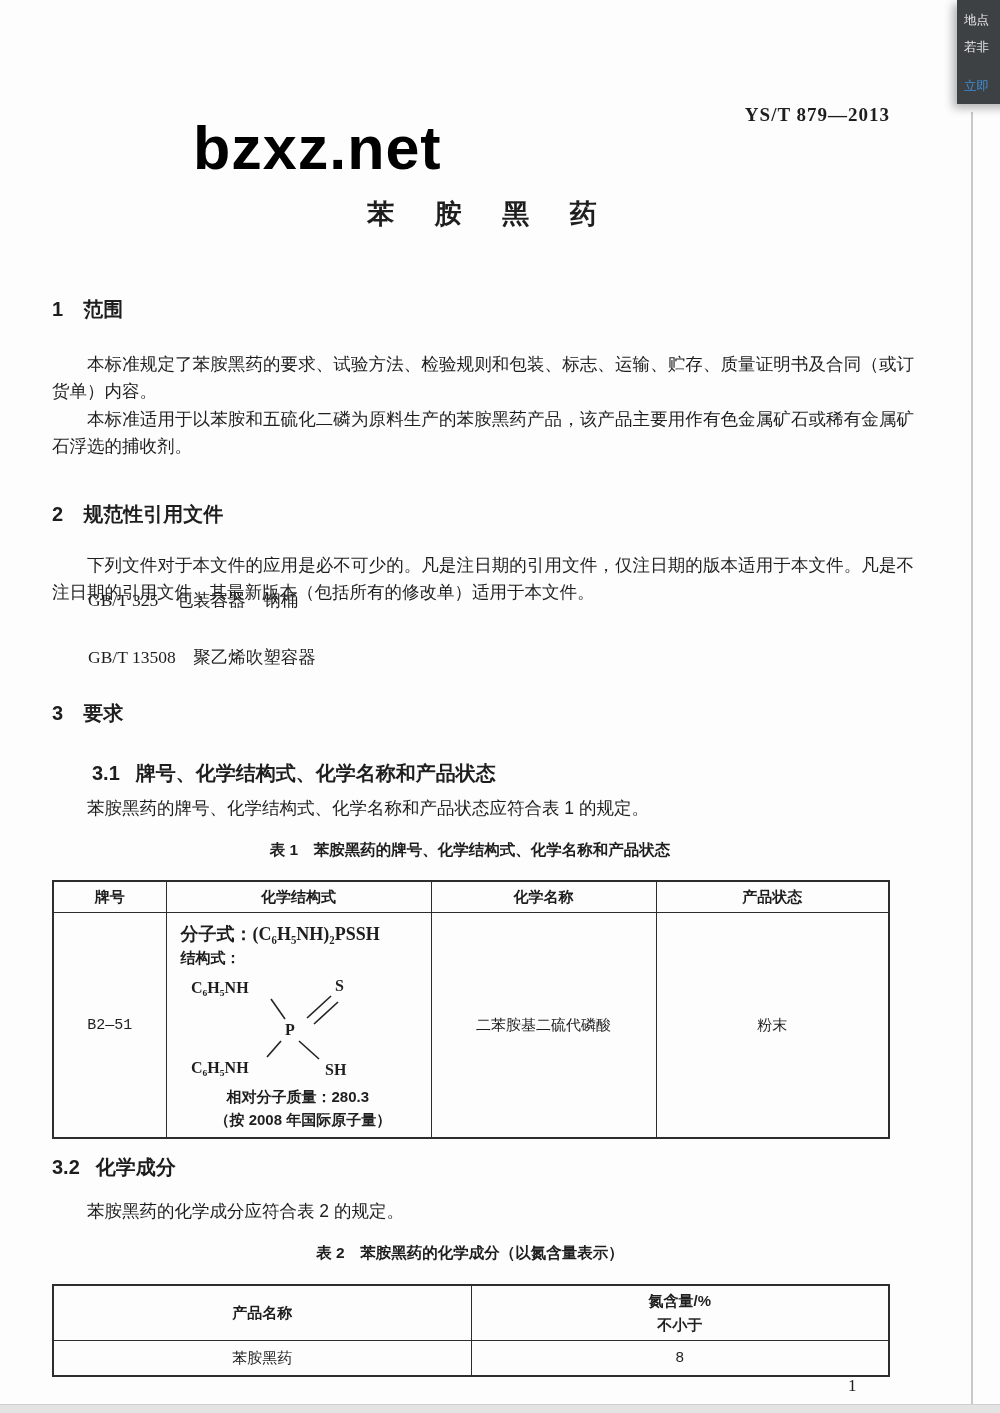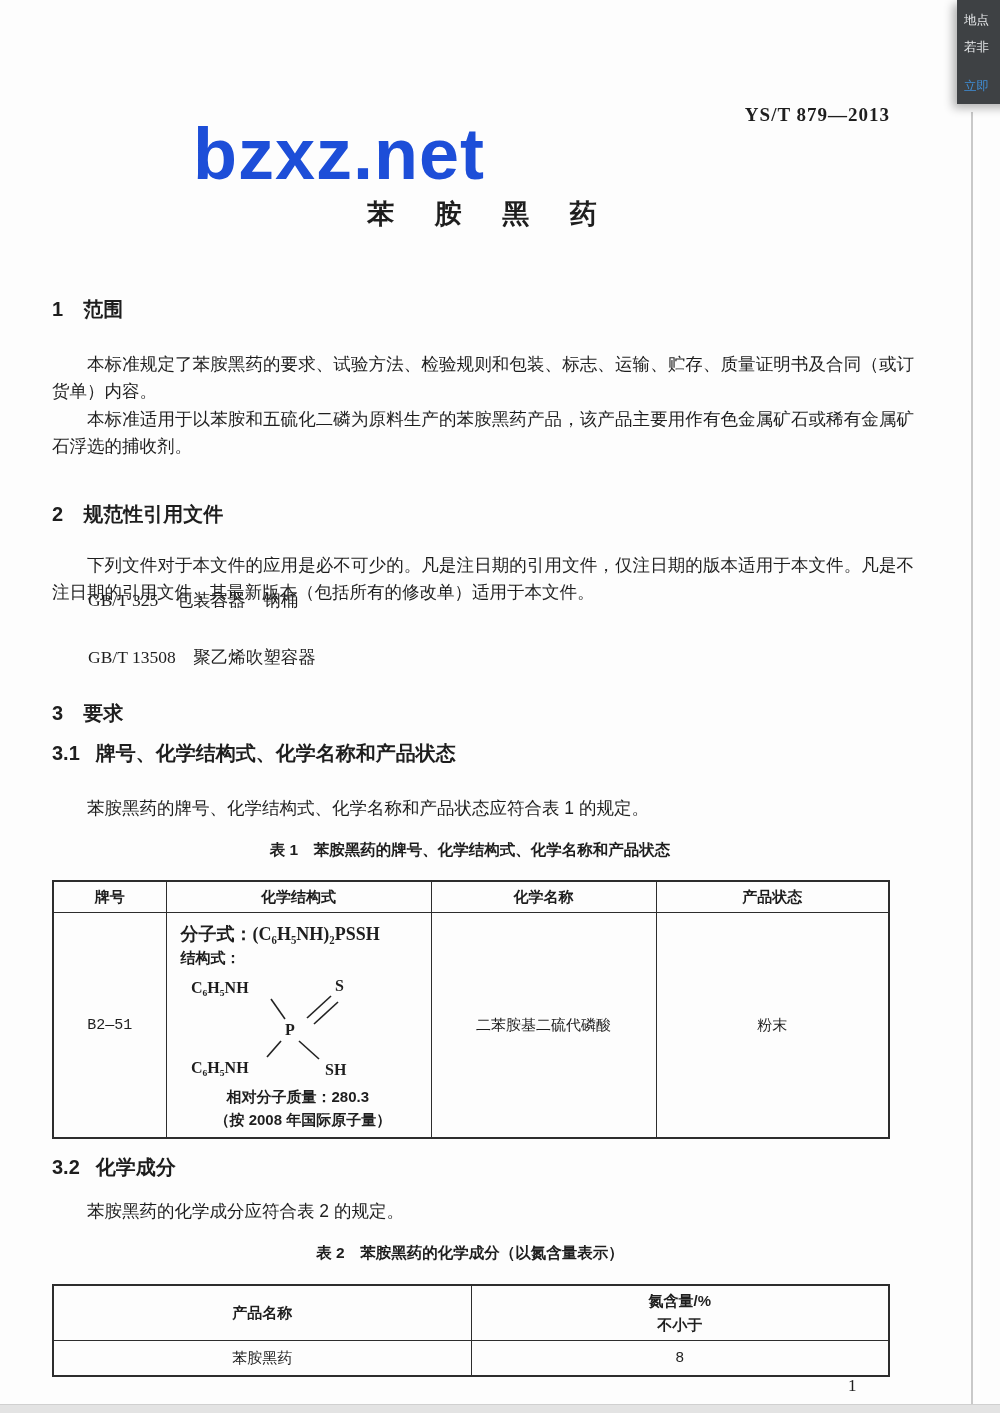--- a/index.html
+++ b/index.html
@@ -6,21 +6,21 @@
   body{
     width:1000px;height:1413px;position:relative;overflow:hidden;
     background:#fdfdfd;color:#1e1e1e;
     font-family:"Liberation Sans", sans-serif;
   }
   .abs{position:absolute;}
   
   .std-code{top:104px;left:0;width:890px;text-align:right;
     font-family:"Liberation Serif", serif;font-weight:bold;font-size:19px;letter-spacing:1px;}
   
-  .watermark{top:118px;left:193px;font-size:72px;font-weight:bold;color:#1d4ed8;
+  .watermark{top:118px;left:193px;font-size:61px;font-weight:bold;color:#000000;
     letter-spacing:1px;line-height:1;user-select:none;}
   
   .doc-title{top:196px;left:0;width:964px;text-align:center;font-size:27px;font-weight:bold;
     letter-spacing:1.5em;text-indent:1.5em;}
   
   .heading{left:52px;font-size:20px;font-weight:bold;}
   .heading .num{display:inline-block;margin-right:20px;}
   
   .para{left:52px;width:862px;font-size:17.5px;line-height:27px;text-align:justify;
     text-indent:2em;}
@@ -78,21 +78,21 @@
 <div class="abs heading" style="top:501px;">
   <span class="num">2</span><span>规范性引用文件</span>
 </div>
 <div class="abs para" style="top:552px;">下列文件对于本文件的应用是必不可少的。凡是注日期的引用文件，仅注日期的版本适用于本文件。凡是不注日期的引用文件，其最新版本（包括所有的修改单）适用于本文件。</div>
 <div class="abs ref-line" style="top:588px;">GB/T 325　包装容器　钢桶</div>
 <div class="abs ref-line" style="top:645px;">GB/T 13508　聚乙烯吹塑容器</div>
 
 <div class="abs heading" style="top:700px;">
   <span class="num">3</span><span>要求</span>
 </div>
-<div class="abs heading" style="top:740px;">
+<div class="abs heading" style="top:760px;margin-left:40px;">
   <span class="num" style="margin-right:16px;">3.1</span><span>牌号、化学结构式、化学名称和产品状态</span>
 </div>
 <div class="abs para" style="top:795px;">苯胺黑药的牌号、化学结构式、化学名称和产品状态应符合表 1 的规定。</div>
 
 <div class="abs tbl-caption" style="top:840px;">表 1　苯胺黑药的牌号、化学结构式、化学名称和产品状态</div>
 <table class="abs std t1">
   <colgroup>
       <col style="width:113px">
       <col style="width:265px">
       <col style="width:225px">

